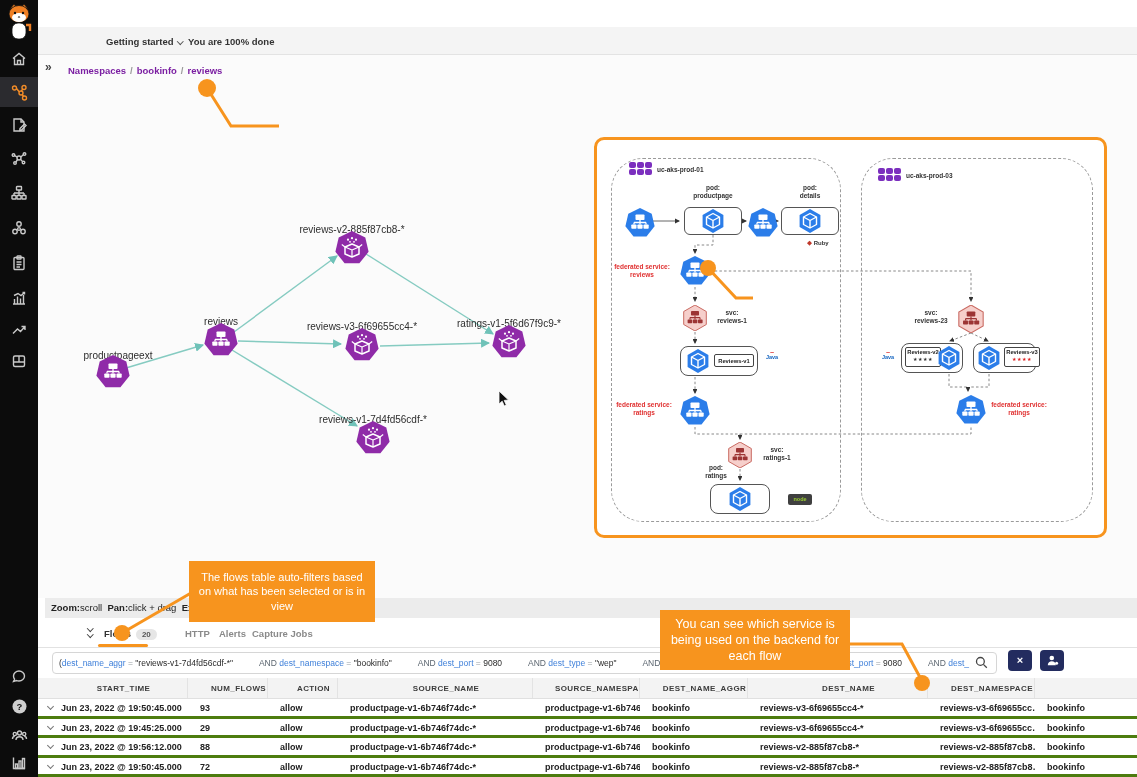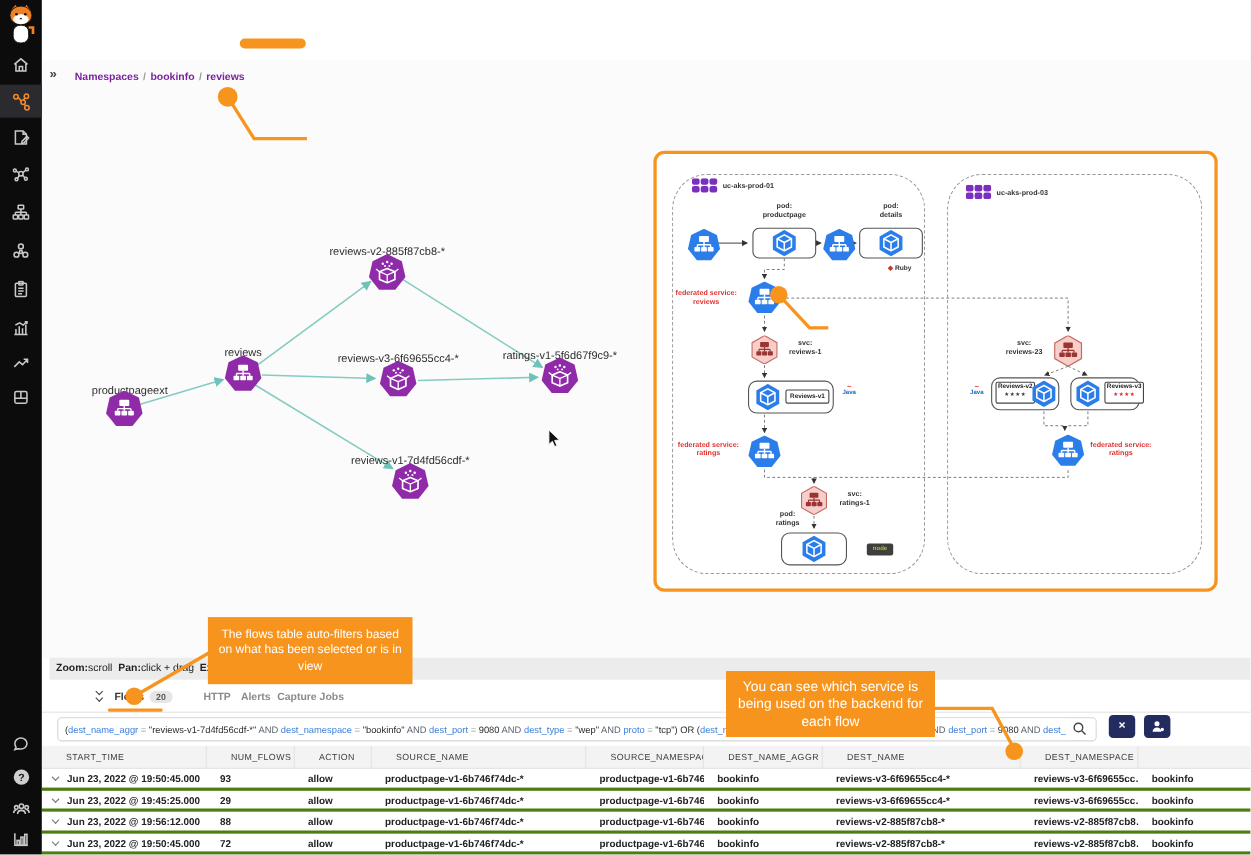--- a/index.html
+++ b/index.html
@@ -53,29 +53,29 @@
   .ctrlbar b{font-weight:800;}
   .tabsrow{position:absolute;left:38px;top:618px;width:1099px;height:30px;background:#fff;border-bottom:1px solid #e2e2e2;z-index:6;}
   .tab{position:absolute;top:10px;font-size:9.5px;font-weight:700;color:#8a8a8a;cursor:pointer;}
   .tab.active{color:#333;}
   .tabline{position:absolute;left:60px;top:26px;width:50px;height:3px;background:#F7941E;border-radius:2px;}
   .badge{display:inline-block;background:#e6e6e6;border-radius:8px;padding:1px 6px;font-size:8px;color:#555;margin-left:5px;}
   .dblchev{position:absolute;left:50px;top:8px;cursor:pointer;}
   .dblchev .chev{display:block;margin:0 0 1px 0;border-color:#444;}
   .filterrow{position:absolute;left:38px;top:648px;width:1099px;height:30px;background:#fff;z-index:6;}
   .finput{position:absolute;left:14px;top:4px;width:945px;height:22px;border:1px solid #d6d6d6;border-radius:4px;background:#fff;overflow:hidden;white-space:nowrap;font-size:8.5px;line-height:20px;padding-left:6px;cursor:text;}
-  .tk-f{color:#3D7FD9;} .tk-o{color:#98A0A6;} .tk-v{color:#2b2b2b;} .tk-k{color:#5c6670;} .tk-p{color:#2b2b2b;}
+  .tk-f{color:#3D7FD9;} .tk-o{color:#98A0A6;} .tk-v{color:#2b2b2b;} .tk-k{color:#5c6670;margin-left:24px;} .tk-p{color:#2b2b2b;}
   .frun-right{position:absolute;right:27px;top:0;background:#fff;padding-left:3px;}
   .navybtn{position:absolute;top:2px;width:24px;height:21px;background:#232C5F;border-radius:4px;color:#fff;text-align:center;line-height:20px;font-size:11px;font-weight:700;cursor:pointer;}
   .searchic{position:absolute;right:8px;top:3px;cursor:pointer;}
   
   .tablewrap{position:absolute;left:38px;top:678px;width:1099px;height:99px;background:#fff;z-index:6;}
   .trow{display:grid;grid-template-columns:150px 80px 70px 195px 107px 108px 180px 107px 1fr;height:19.5px;line-height:19.5px;border-bottom:3px solid #4d7c0f;background:#fff;}
   .trow.head{background:#f3f3f3;height:21px;line-height:21px;border-bottom:1px solid #e0e0e0;}
-  .trow.head > div{font-size:8px;font-weight:400;color:#3c3c3c;letter-spacing:.4px;border-right:1px solid #e3e3e3;padding-left:22px;overflow:hidden;white-space:nowrap;}
+  .trow.head > div{font-size:8px;font-weight:700;color:#3c3c3c;letter-spacing:.4px;border-right:1px solid #e3e3e3;padding-left:22px;overflow:hidden;white-space:nowrap;text-align:center;}
   .trow > div{padding-left:12px;font-size:9px;font-weight:600;color:#222;overflow:hidden;white-space:nowrap;}
   .trow .c0{padding-left:22px;}
   .trow.body .c0{padding-left:10px;}
   .rowchev{display:inline-block;width:5px;height:5px;border-right:1.4px solid #777;border-bottom:1.4px solid #777;transform:rotate(45deg);margin-right:8px;vertical-align:2px;cursor:pointer;}
   .prelines{white-space:pre-line;}
 </style>
 </head>
 <body>
 
 <div class="screen">
@@ -235,20 +235,24 @@
       <svg width="16" height="16" viewBox="0 0 16 16">
           <path d="M2.5,2.5 V13.5 H14"></path>
           <rect x="4.5" y="9" width="2" height="4.5"></rect>
           <rect x="8" y="6" width="2" height="7.5"></rect>
           <rect x="11.5" y="3.5" width="2" height="10"></rect>
         </svg>
     </div>
   </div>
 
 
+  <div class="gsbar">
+    <div class="gs-label"><span>Getting started</span><span class="chev"></span></div>
+    <div class="gs-status">You are 100% done</div>
+  </div>
   <div class="gs-pill"></div>
 
   <div class="content"></div>
 
   <div class="expander">»</div>
   <div class="crumbs">
     <a>Namespaces</a><span class="sep">/</span><a>bookinfo</a><span class="sep">/</span><span class="cur">reviews</span>
   </div>
 
   <svg class="abs" style="left:0;top:0;z-index:7;pointer-events:none" width="1137" height="777">

